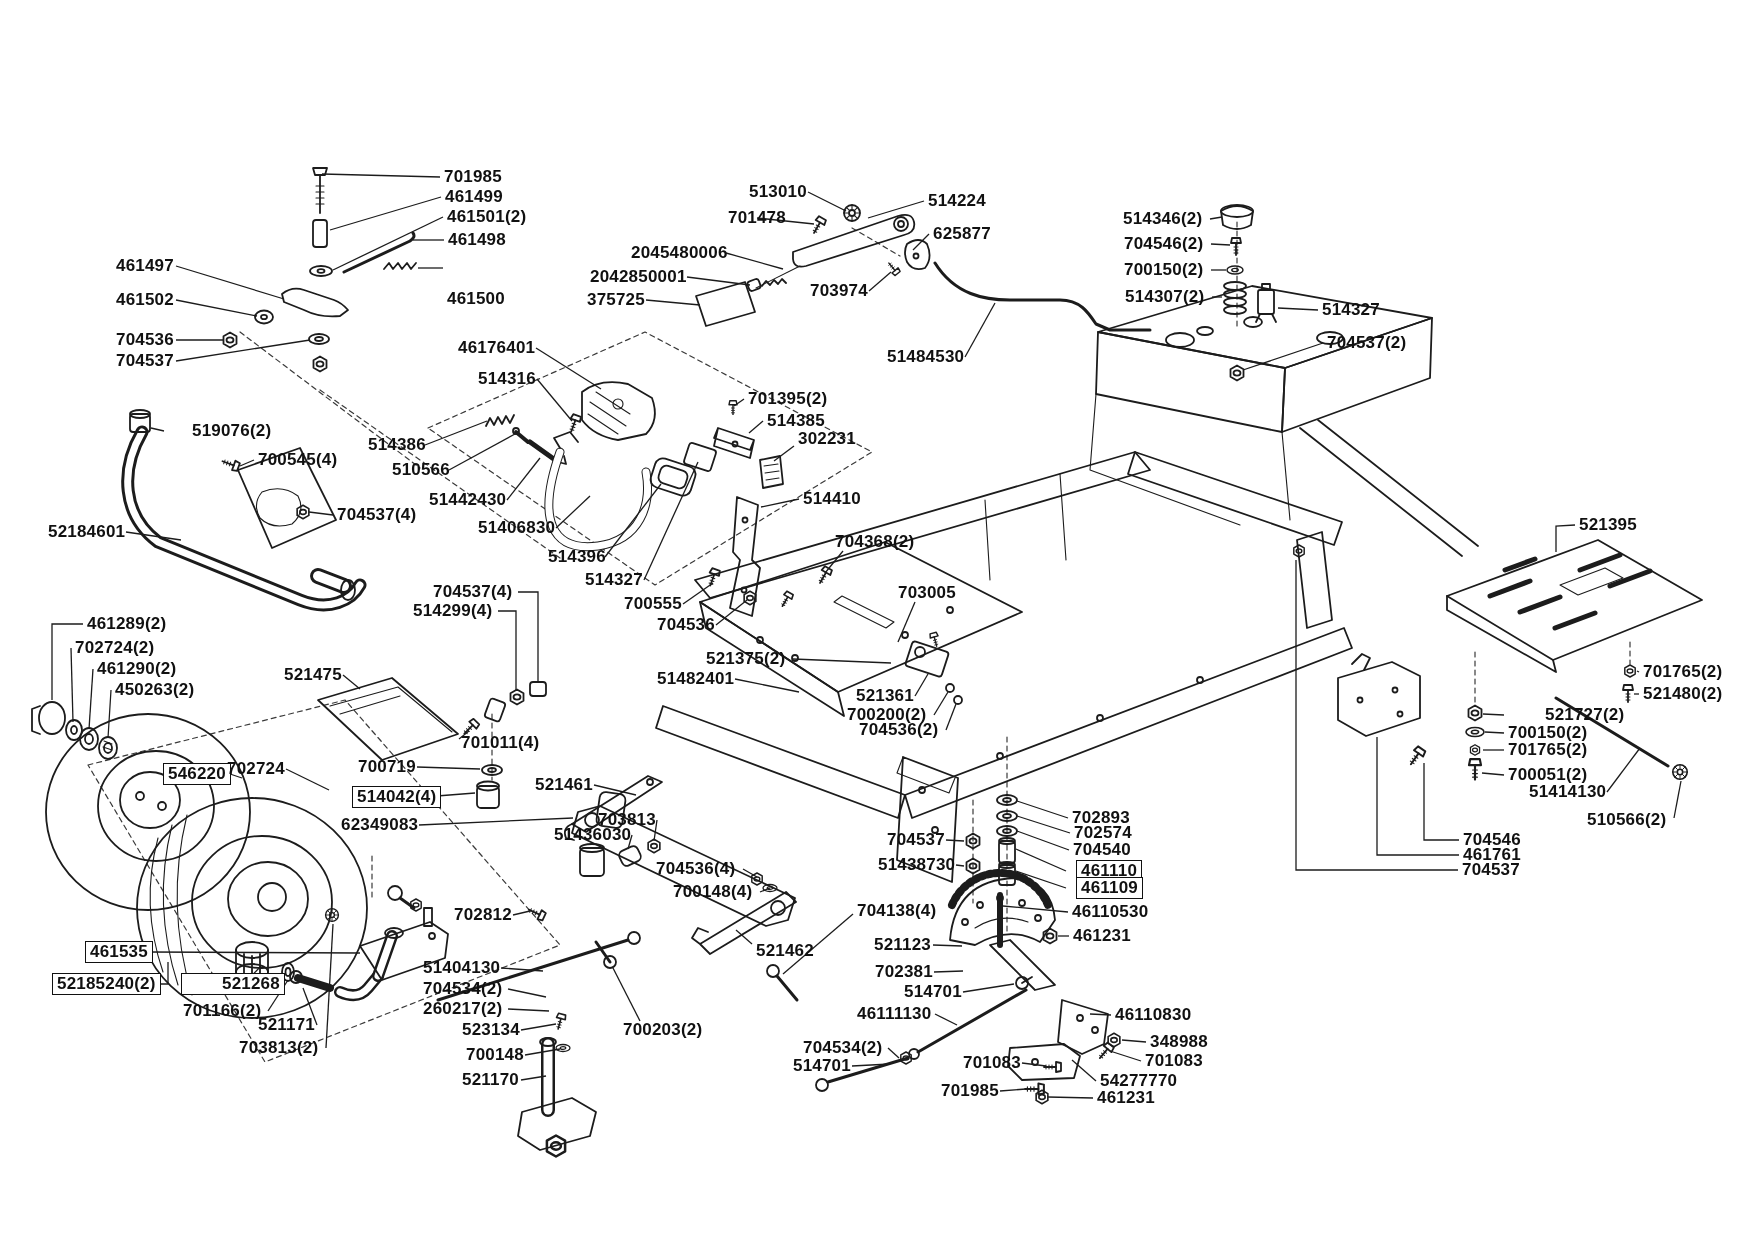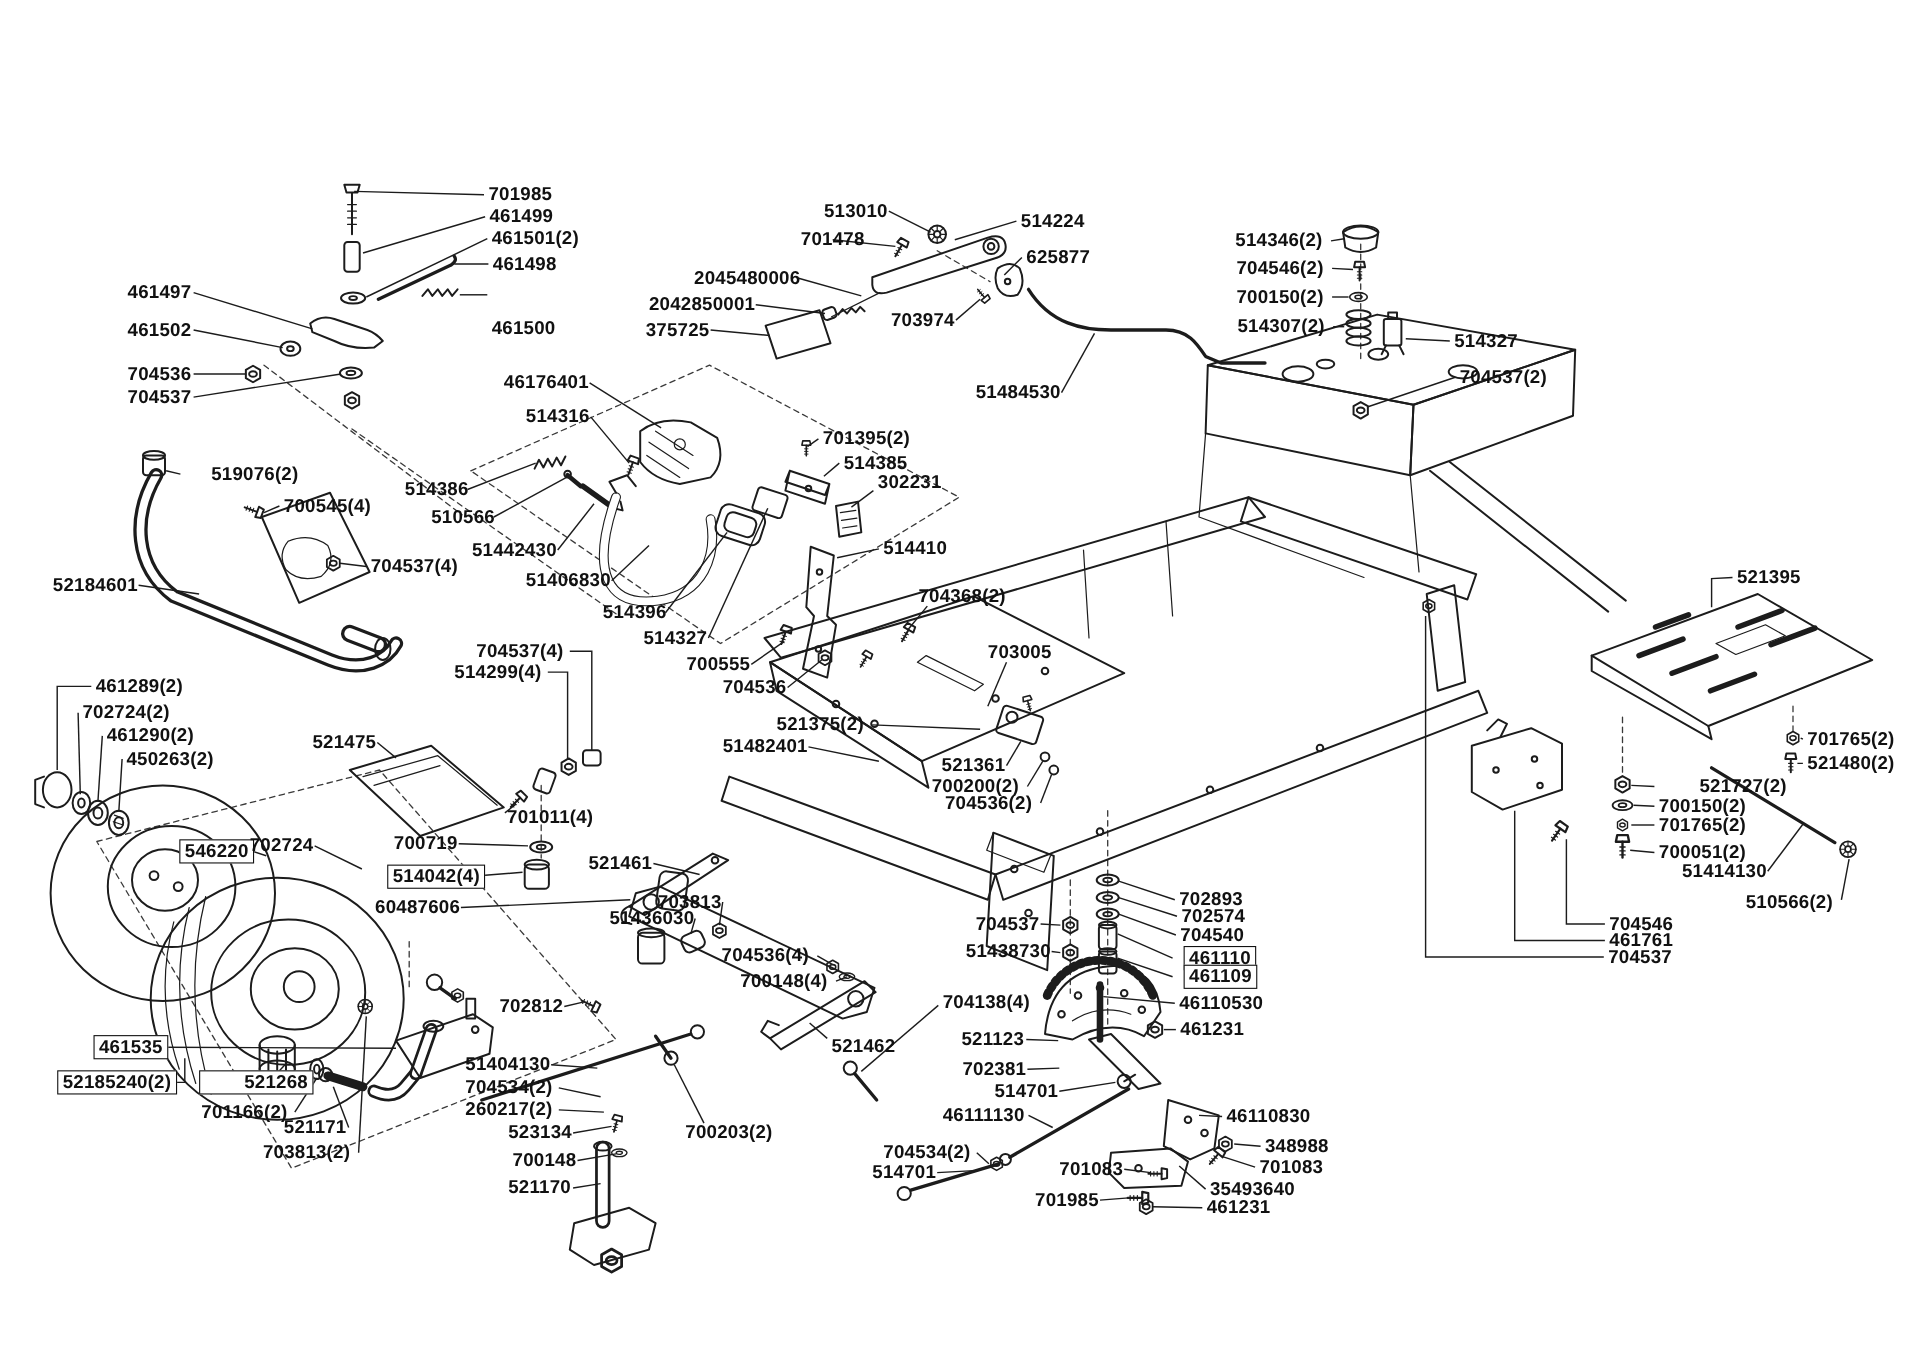--- a/index.html
+++ b/index.html
@@ -535,21 +535,21 @@
       <div class="part-label" style="left: 97px; top: 669px;">461290(2)</div>
       <div class="part-label" style="left: 115px; top: 690px;">450263(2)</div>
       <div class="part-label boxed" style="left: 163px; top: 774px;">546220</div>
       <div class="part-label" style="left: 227px; top: 769px;">702724</div>
       <div class="part-label" style="left: 284px; top: 675px;">521475</div>
       <div class="part-label" style="left: 433px; top: 592px;">704537(4)</div>
       <div class="part-label" style="left: 413px; top: 611px;">514299(4)</div>
       <div class="part-label" style="left: 461px; top: 743px;">701011(4)</div>
       <div class="part-label" style="left: 358px; top: 767px;">700719</div>
       <div class="part-label boxed" style="left: 352px; top: 797px;">514042(4)</div>
-      <div class="part-label" style="left: 341px; top: 825px;">60487606</div>
+      <div class="part-label" style="left: 341px; top: 825px;">62349083</div>
       <div class="part-label" style="left: 535px; top: 785px;">521461</div>
       <div class="part-label" style="left: 598px; top: 820px;">703813</div>
       <div class="part-label" style="left: 554px; top: 835px;">51436030</div>
       <div class="part-label" style="left: 656px; top: 869px;">704536(4)</div>
       <div class="part-label" style="left: 673px; top: 892px;">700148(4)</div>
       <div class="part-label" style="left: 454px; top: 915px;">702812</div>
       <div class="part-label boxed" style="left: 85px; top: 952px;">461535</div>
       <div class="part-label boxed" style="left: 52px; top: 984px;">52185240(2)</div>
       <div class="part-label boxed" style="left: 181px; top: 984px; padding-left: 40px;">521268</div>
       <div class="part-label" style="left: 183px; top: 1011px;">701166(2)</div>
@@ -577,16 +577,16 @@
       <div class="part-label" style="left: 1074px; top: 833px;">702574</div>
       <div class="part-label" style="left: 1073px; top: 850px;">704540</div>
       <div class="part-label boxed" style="left: 1076px; top: 871px;">461110</div>
       <div class="part-label boxed" style="left: 1076px; top: 888px;">461109</div>
       <div class="part-label" style="left: 1072px; top: 912px;">46110530</div>
       <div class="part-label" style="left: 1073px; top: 936px;">461231</div>
       <div class="part-label" style="left: 1115px; top: 1015px;">46110830</div>
       <div class="part-label" style="left: 1150px; top: 1042px;">348988</div>
       <div class="part-label" style="left: 1145px; top: 1061px;">701083</div>
       <div class="part-label" style="left: 963px; top: 1063px;">701083</div>
-      <div class="part-label" style="left: 1100px; top: 1081px;">35493640</div>
+      <div class="part-label" style="left: 1100px; top: 1081px;">54277770</div>
       <div class="part-label" style="left: 1097px; top: 1098px;">461231</div>
     </div>
 </div>
 
 </body></html>

